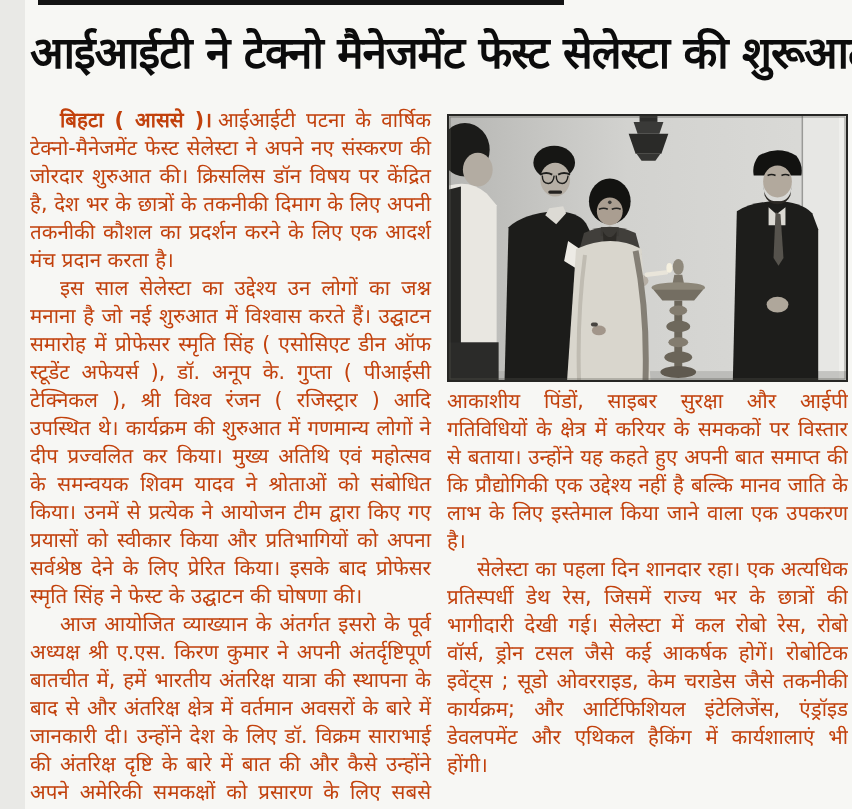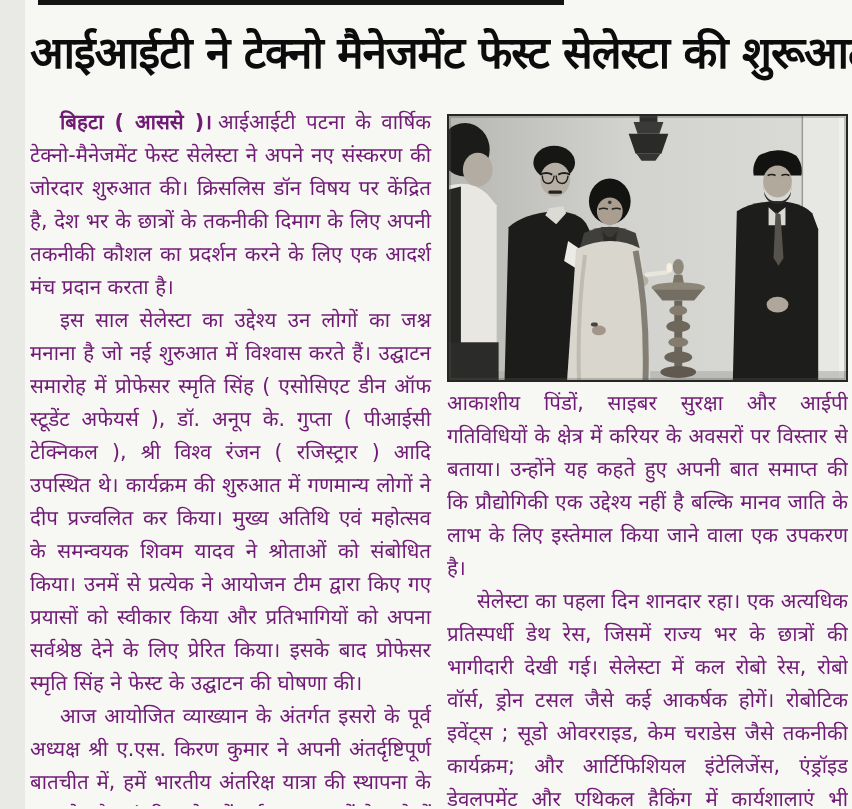--- a/index.html
+++ b/index.html
@@ -33,22 +33,22 @@
     white-space:nowrap;
   }
   .columns {
     position:absolute; left:30px; top:106px;
     width:818px; height:700px;
     display:flex; gap:16px;
     overflow:hidden;
   }
   .col {
     width:401px; flex:0 0 401px;
-    font-size:20.5px; line-height:33px;
-    text-align:justify; color:#701a75;
+    font-size:20.5px; line-height:28px;
+    text-align:justify; color:#c2410c;
   }
   .para { margin:0; }
   .para.indent { text-indent:30px; }
   .lead { font-weight:700; margin-right:6px; }
   figure.photo {
     margin:8px 0 5px 0;
     width:100%; height:268px;
     border:2px solid #262624;
     box-sizing:border-box;
     background:#cbcbc8;
@@ -160,18 +160,18 @@
             <path d="M312 40 q19 -11 38 0 q7 9 5 20 h-48 q-2 -11 5 -20 z" fill="#121210"></path>
             <ellipse cx="331" cy="66" rx="14.5" ry="16" fill="#b2a99d"></ellipse>
             <path d="M317 70 q0 16 14 16 q14 0 14 -16 l-1 10 q-4 9 -13 9 q-9 0 -13 -9 z" fill="#2b2824"></path>
             <path d="M321 60 q4 -2 8 0 m6 0 q4 -2 8 0" stroke="#1c1c1a" stroke-width="1.6" fill="none"></path>
           </g>
 
           <rect x="1" y="1" width="398" height="264" fill="none" stroke="#55554f" stroke-width="1" opacity="0.6"></rect>
         </svg>
       </figure>
 
-      <p class="para">आकाशीय पिंडों, साइबर सुरक्षा और आईपी गतिविधियों के क्षेत्र में करियर के अवसरों पर विस्तार से बताया। उन्होंने यह कहते हुए अपनी बात समाप्त की कि प्रौद्योगिकी एक उद्देश्य नहीं है बल्कि मानव जाति के लाभ के लिए इस्तेमाल किया जाने वाला एक उपकरण है।</p>
+      <p class="para">आकाशीय पिंडों, साइबर सुरक्षा और आईपी गतिविधियों के क्षेत्र में करियर के समककों पर विस्तार से बताया। उन्होंने यह कहते हुए अपनी बात समाप्त की कि प्रौद्योगिकी एक उद्देश्य नहीं है बल्कि मानव जाति के लाभ के लिए इस्तेमाल किया जाने वाला एक उपकरण है।</p>
       <p class="para indent">सेलेस्टा का पहला दिन शानदार रहा। एक अत्यधिक प्रतिस्पर्धी डेथ रेस, जिसमें राज्य भर के छात्रों की भागीदारी देखी गई। सेलेस्टा में कल रोबो रेस, रोबो वॉर्स, ड्रोन टसल जैसे कई आकर्षक होगें। रोबोटिक इवेंट्स ; सूडो ओवरराइड, केम चराडेस जैसे तकनीकी कार्यक्रम; और आर्टिफिशियल इंटेलिजेंस, एंड्रॉइड डेवलपमेंट और एथिकल हैकिंग में कार्यशालाएं भी होंगी।</p>
     </div>
 
   </div>
 </div>
 
 </body></html>

